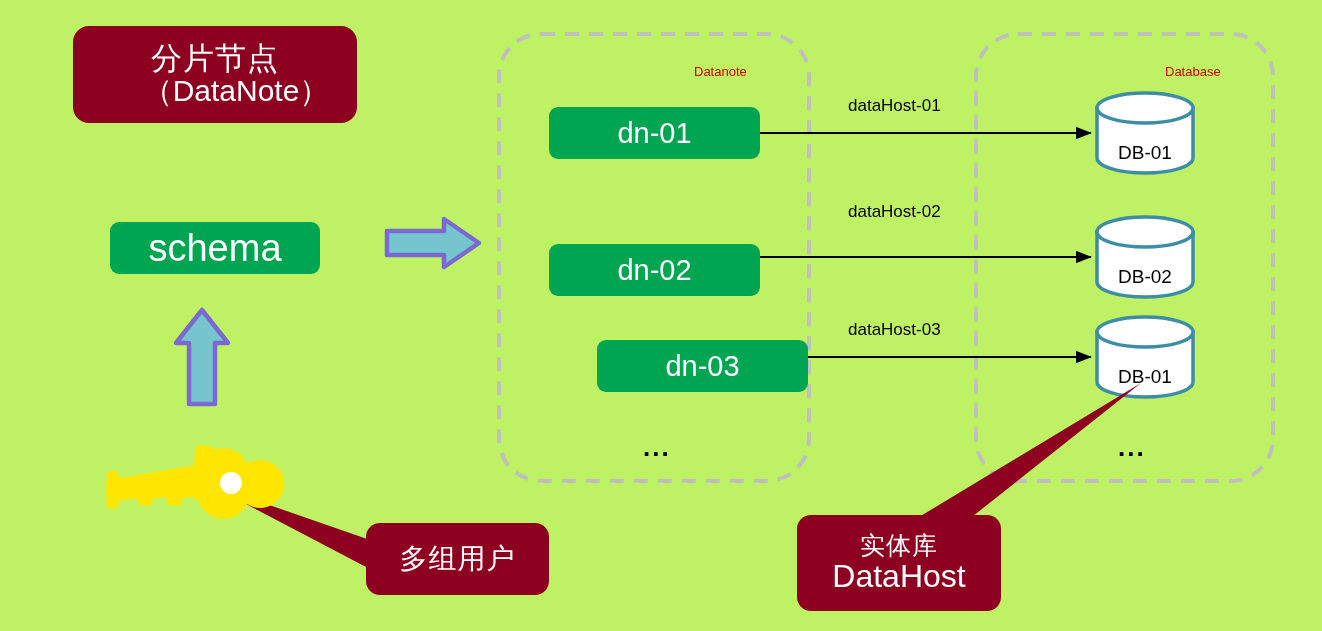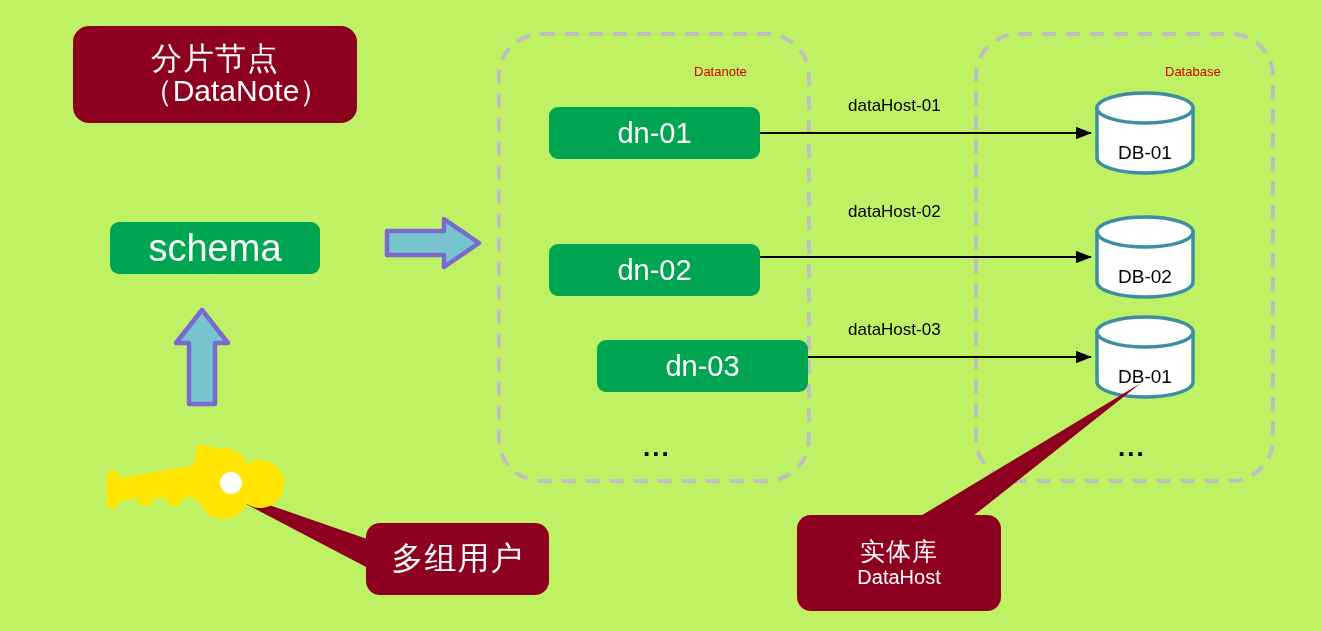--- a/index.html
+++ b/index.html
@@ -148,39 +148,39 @@
     z-index: 6;
   }
   #callout-users {
     left: 366px;
     top: 523px;
     width: 183px;
     height: 72px;
   }
   #callout-users .l1 {
     font-family: "DejaVu Serif", "Liberation Serif", serif;
-    font-size: 32px;
+    font-size: 28px;
     letter-spacing: 1px;
   }
   #callout-datahost {
     left: 797px;
     top: 515px;
     width: 204px;
     height: 96px;
     line-height: 1.1;
     text-align: right;
   }
   #callout-datahost .l1 {
     font-family: "DejaVu Serif", "Liberation Serif", serif;
     font-size: 25px;
     letter-spacing: 1px;
   }
   #callout-datahost .l2 {
     font-family: "Liberation Sans", sans-serif;
-    font-size: 20px;
+    font-size: 32px;
   }
 </style>
 </head>
 <body>
 
 <div id="stage">
 
   <svg id="bg-svg" viewBox="0 0 1322 631">
     <defs>
       <marker id="arrowhead" markerWidth="9" markerHeight="7" refX="8.5" refY="3.5" orient="auto">

